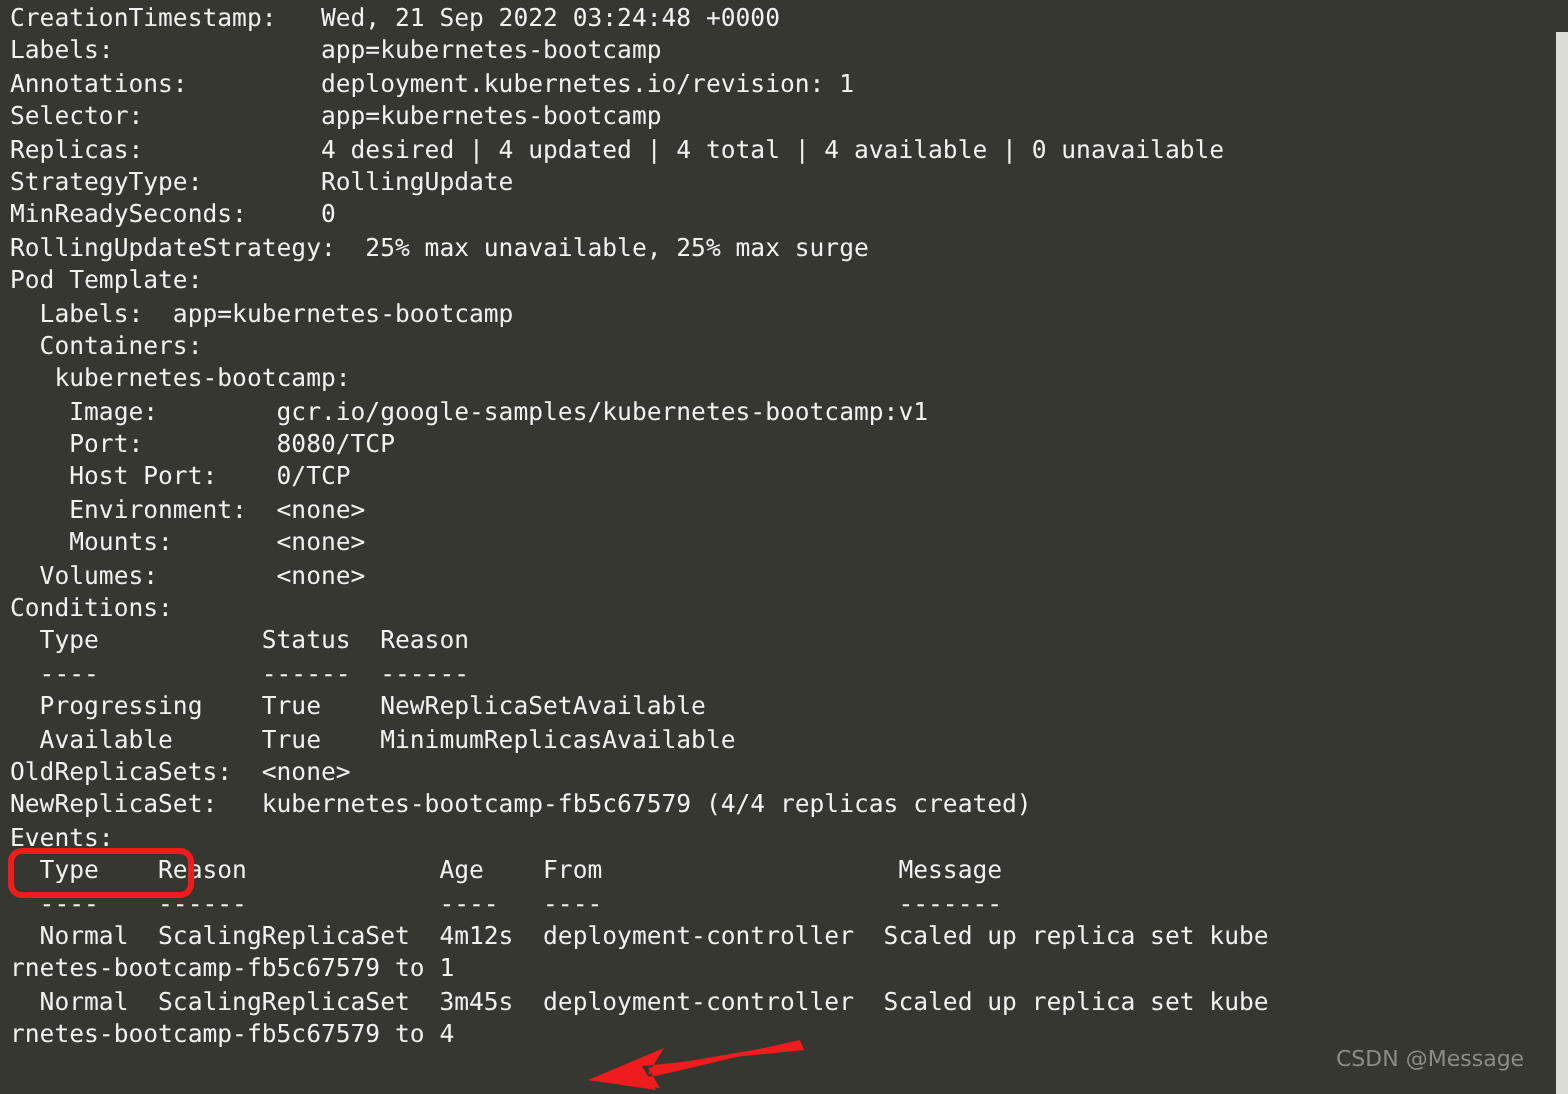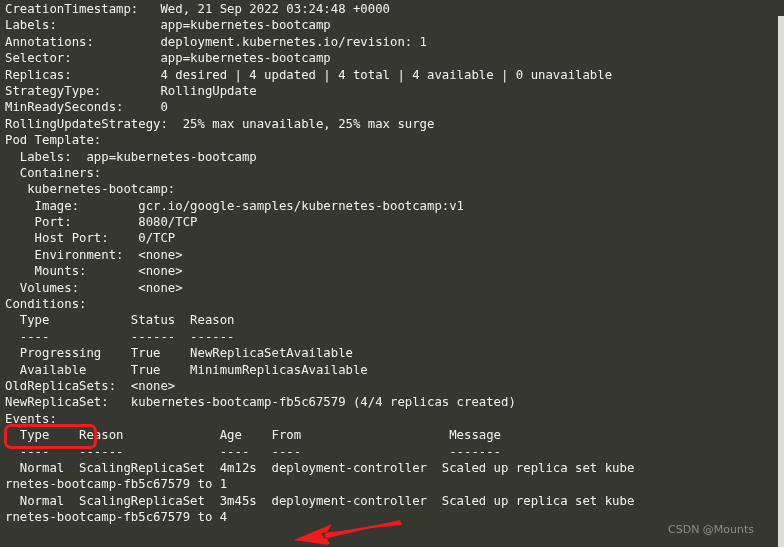--- a/index.html
+++ b/index.html
@@ -74,19 +74,19 @@
 
   <div id="lines"><div class="line">CreationTimestamp:   Wed, 21 Sep 2022 03:24:48 +0000</div><div class="line">Labels:              app=kubernetes-bootcamp</div><div class="line">Annotations:         deployment.kubernetes.io/revision: 1</div><div class="line">Selector:            app=kubernetes-bootcamp</div><div class="line">Replicas:            4 desired | 4 updated | 4 total | 4 available | 0 unavailable</div><div class="line">StrategyType:        RollingUpdate</div><div class="line">MinReadySeconds:     0</div><div class="line">RollingUpdateStrategy:  25% max unavailable, 25% max surge</div><div class="line">Pod Template:</div><div class="line">  Labels:  app=kubernetes-bootcamp</div><div class="line">  Containers:</div><div class="line">   kubernetes-bootcamp:</div><div class="line">    Image:        gcr.io/google-samples/kubernetes-bootcamp:v1</div><div class="line">    Port:         8080/TCP</div><div class="line">    Host Port:    0/TCP</div><div class="line">    Environment:  &lt;none&gt;</div><div class="line">    Mounts:       &lt;none&gt;</div><div class="line">  Volumes:        &lt;none&gt;</div><div class="line">Conditions:</div><div class="line">  Type           Status  Reason</div><div class="line">  ----           ------  ------</div><div class="line">  Progressing    True    NewReplicaSetAvailable</div><div class="line">  Available      True    MinimumReplicasAvailable</div><div class="line">OldReplicaSets:  &lt;none&gt;</div><div class="line">NewReplicaSet:   kubernetes-bootcamp-fb5c67579 (4/4 replicas created)</div><div class="line">Events:</div><div class="line">  Type    Reason             Age    From                    Message</div><div class="line">  ----    ------             ----   ----                    -------</div><div class="line">  Normal  ScalingReplicaSet  4m12s  deployment-controller  Scaled up replica set kube</div><div class="line">rnetes-bootcamp-fb5c67579 to 1</div><div class="line">  Normal  ScalingReplicaSet  3m45s  deployment-controller  Scaled up replica set kube</div><div class="line">rnetes-bootcamp-fb5c67579 to 4</div></div>
 
   <div class="annot-box" style="left:4px; top:424px; width:93px; height:25px;"></div>
 
   <svg class="annot-arrow" style="left:288px; top:518px;" width="120" height="29" viewBox="0 0 120 29">
     <polygon points="112,2 36,19 44,6 6,22 40,27 33,15 114,7" fill="#ee1c1c"></polygon>
     <path d="M112,3 L40,20 L6,22 L42,26 L36,16 Z" fill="#ee1c1c"></path>
   </svg>
 
-  <div class="watermark" style="left:668px; top:522px;">CSDN @Mounts</div>
+  <div class="watermark" style="left:668px; top:522px;">CSDN @Message</div>
 
   <div class="scrollbar">
     <div class="scroll-thumb"></div>
   </div>
 
 </div>
 
 </body></html>

